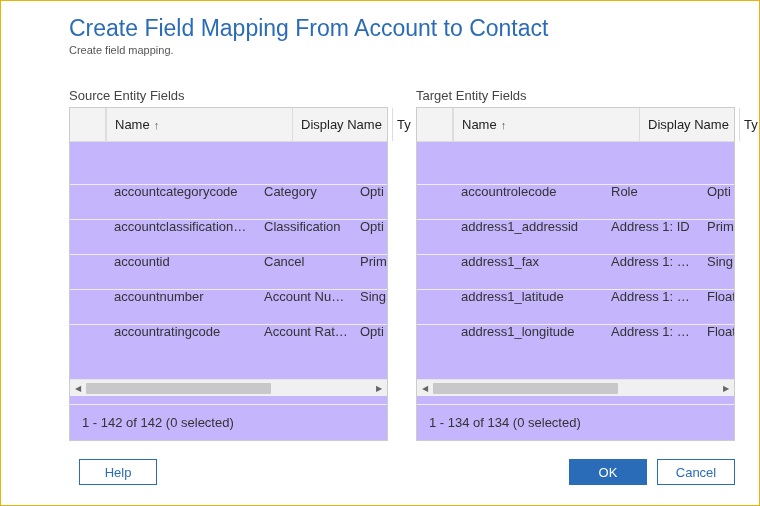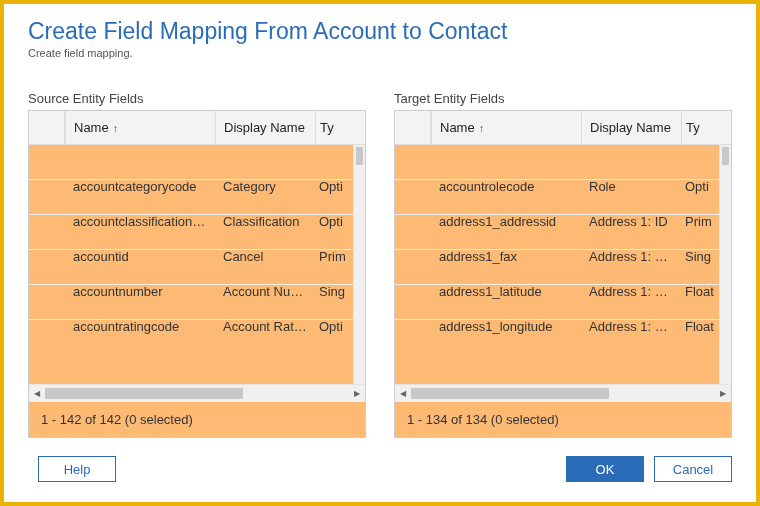--- a/index.html
+++ b/index.html
@@ -1,28 +1,28 @@
 <!DOCTYPE html>
 <html><head>
 <meta charset="utf-8">
 <style>
   * { box-sizing: border-box; margin: 0; padding: 0; }
   body { font-family: "Segoe UI", Arial, sans-serif; font-size: 13px; color: #333; background: #fff; }
-  .window { width: 760px; height: 506px; border: 4px solid #eab308; background: #fff; display: flex; flex-direction: column; }
+  .window { width: 760px; height: 506px; border: 1px solid #eab308; background: #fff; display: flex; flex-direction: column; padding-left: 44px; }
   .header { padding: 14px 24px 8px 24px; }
   .title { font-size: 23px; font-weight: 400; color: #2b6cb8; margin-bottom: 2px; }
   .subtitle { font-size: 11px; color: #555; }
   .content { flex: 1; display: flex; padding: 24px 24px 0 24px; gap: 28px; min-height: 0; }
   .panel { flex: 1; display: flex; flex-direction: column; min-width: 0; }
   .panel-label { font-size: 13px; color: #444; margin-bottom: 4px; }
-  .grid { border: 1px solid #ccc; background: #fdba74; display: flex; flex-direction: column; flex: 1; min-height: 0; }
+  .grid { border: 1px solid #ccc; background: #c4b5fd; display: flex; flex-direction: column; flex: 1; min-height: 0; gap: 8px; }
   .grid-head { display: flex; background: #f3f3f3; border-bottom: 1px solid #ddd; height: 34px; align-items: center; }
   .col-sel { width: 36px; flex-shrink: 0; border-right: 1px solid #ddd; height: 100%; }
   .col-name { flex: 0 0 150px; padding: 0 8px; font-size: 13px; color: #222; border-left: 1px solid #ddd; height: 100%; display: flex; align-items: center; overflow: hidden; white-space: nowrap; text-overflow: ellipsis; }
-  .col-disp { flex: 0 0 100px; padding: 0 8px; font-size: 13px; color: #222; border-left: 1px solid #ddd; height: 100%; display: flex; align-items: center; overflow: hidden; white-space: nowrap; text-overflow: ellipsis; }
+  .col-disp { flex: 0 0 100px; padding: 0 8px; font-size: 13px; color: #222; border-left: 1px solid #ddd; height: 100%; display: flex; align-items: center; overflow: hidden; white-space: nowrap; text-overflow: ellipsis; margin-left: 36px; }
   .col-type { flex: 0 0 38px; padding: 0 4px; font-size: 13px; color: #222; border-left: 1px solid #ddd; height: 100%; display: flex; align-items: center; overflow: hidden; white-space: nowrap; }
   .grid-head .col-name, .grid-head .col-disp, .grid-head .col-type { font-weight: 400; }
   .sort-arrow { margin-left: 4px; font-size: 11px; color: #555; }
   .grid-body { flex: 1; overflow: hidden; position: relative; display: flex; }
   .grid-rows { flex: 1; }
   .grid-vscroll { width: 15px; background: #f0f0f0; border-left: 1px solid #e5e5e5; position: relative; }
   .grid-vscroll-thumb { position: absolute; left: 2px; right: 2px; top: 2px; height: 18px; background: #c8c8c8; border-radius: 1px; }
   .grid-row { display: flex; height: 35px; align-items: center; border-bottom: 1px solid #eee; }
   .grid-row .col-sel { border-right: none; }
   .cell { padding: 0 8px; font-size: 13px; white-space: nowrap; overflow: hidden; text-overflow: ellipsis; margin-top: 48px; }

